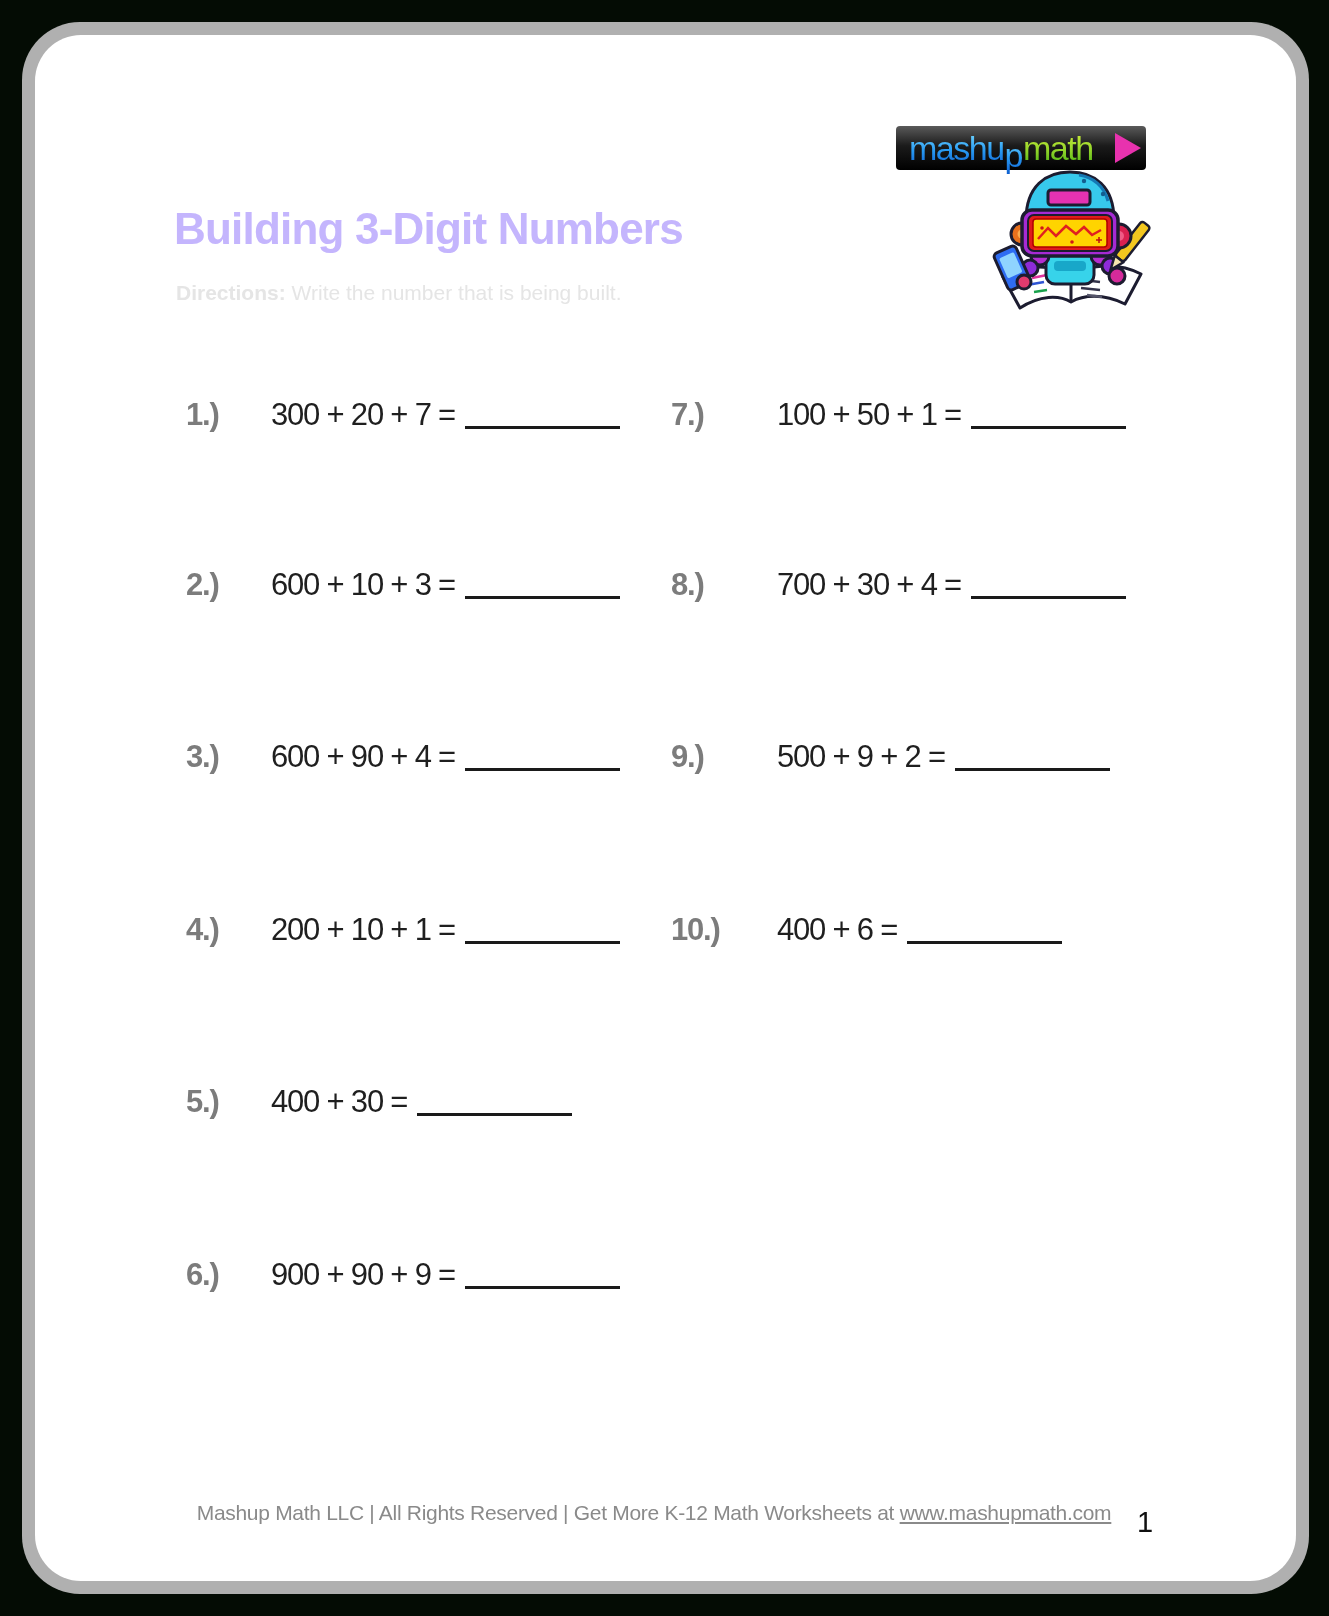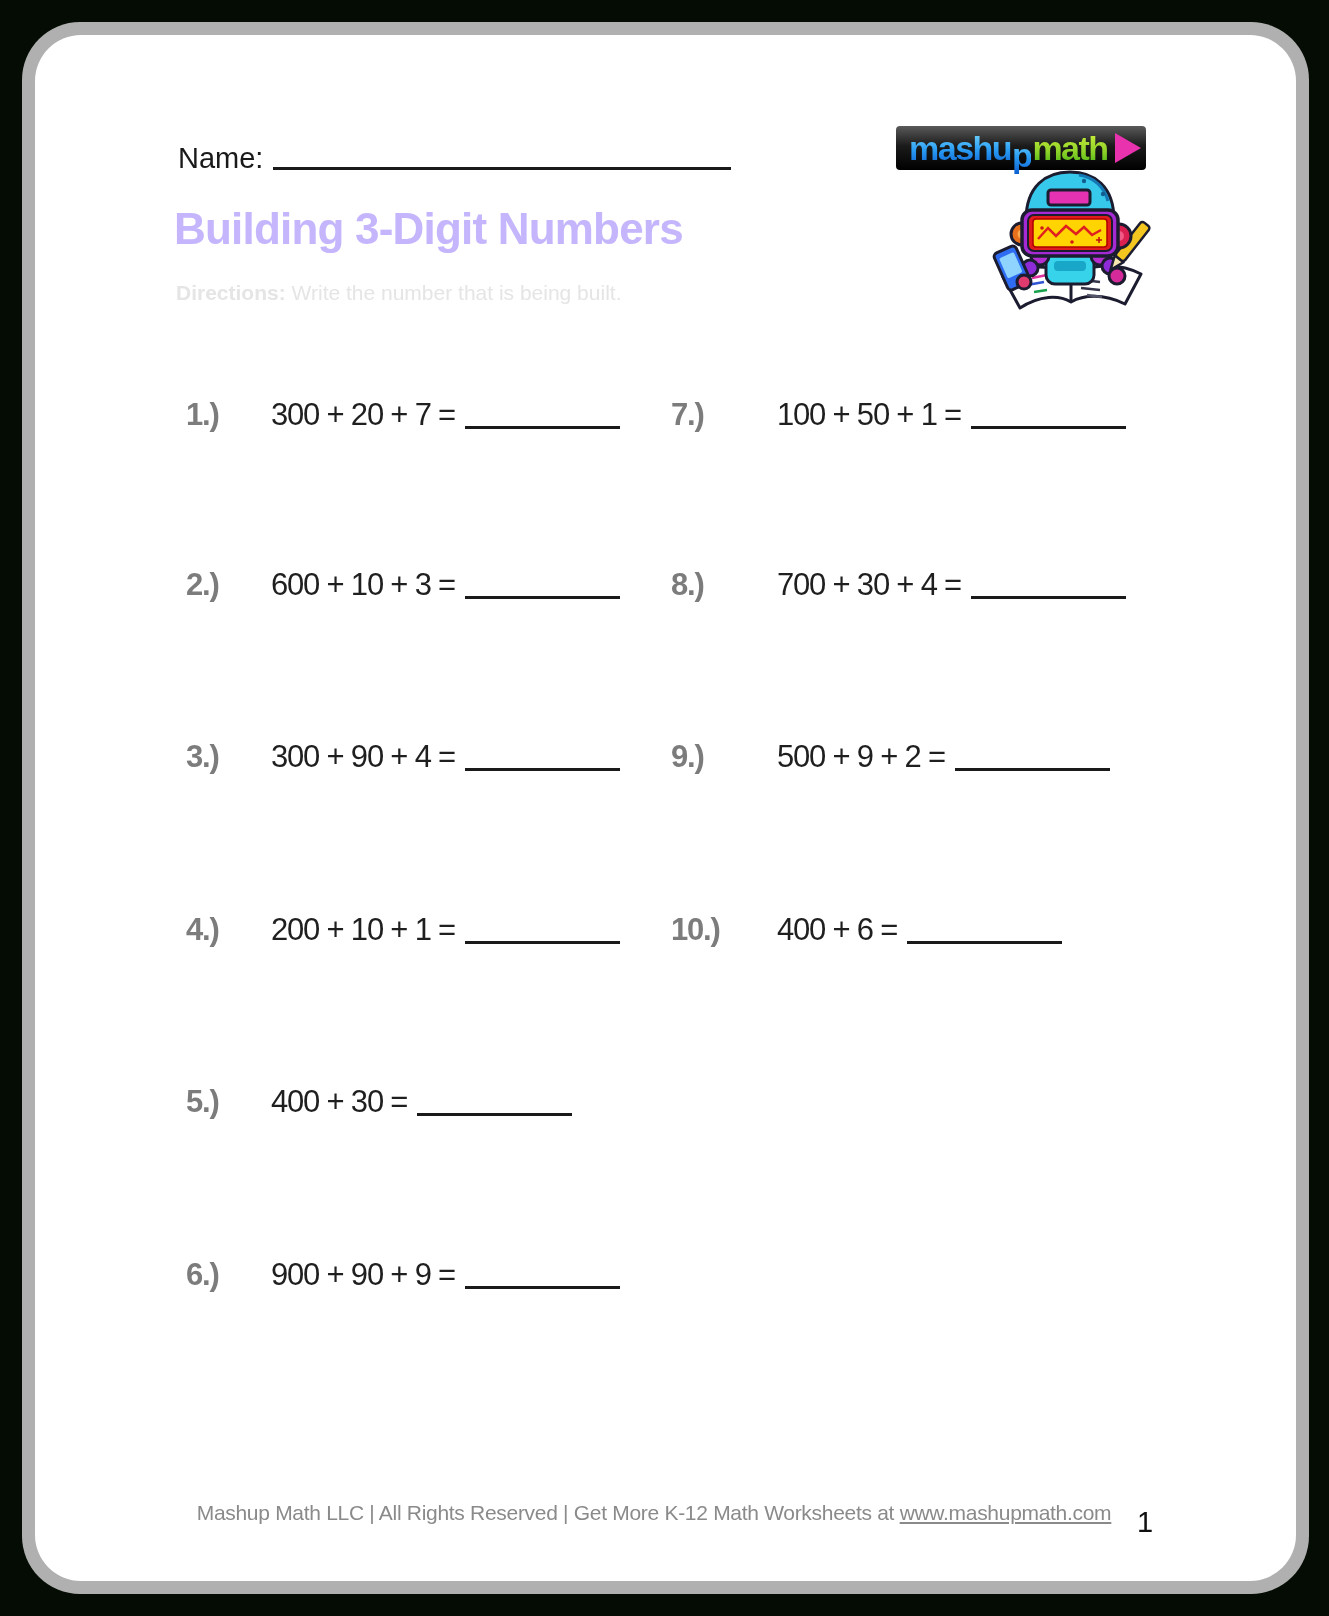--- a/index.html
+++ b/index.html
@@ -15,21 +15,21 @@
              position:relative;top:2px;margin-left:10px;}
   .title{position:absolute;left:174px;top:204px;font-size:44px;font-weight:bold;color:#c4b5fd;
          letter-spacing:-0.8px;white-space:nowrap;}
   .directions{position:absolute;left:176px;top:281px;font-size:21px;color:#e5e5e5;white-space:nowrap;}
   .directions b{font-weight:bold;}
 
   
   .logo-banner{position:absolute;left:896px;top:126px;width:250px;height:44px;border-radius:4px;
                background:linear-gradient(180deg,#5a5a5a 0%,#1b1b1b 45%,#000000 100%);
                display:flex;align-items:center;padding-left:13px;box-sizing:border-box;}
-  .logo-text{font-size:34px;font-weight:700;letter-spacing:-1.5px;line-height:1;white-space:nowrap;}
+  .logo-text{font-size:34px;font-weight:400;letter-spacing:-1.5px;line-height:1;white-space:nowrap;}
   .grad-blue{background:linear-gradient(180deg,#75d7fc 8%,#2a9df4 55%,#0d5fd0 100%);
              -webkit-background-clip:text;background-clip:text;color:transparent;}
   .grad-green{background:linear-gradient(180deg,#d9f23e 0%,#8cd228 60%,#43b012 100%);
               -webkit-background-clip:text;background-clip:text;color:transparent;}
   .logo-p{position:relative;top:7px;margin:0 1px;}
   .play-tri{position:absolute;right:5px;top:7px;width:0;height:0;
             border-top:15px solid transparent;border-bottom:15px solid transparent;
             border-left:26px solid #e832ae;}
 
   .robot{position:absolute;left:982px;top:164px;}
@@ -53,23 +53,20 @@
 </head>
 <body>
 
 <div class="stage">
   <div class="frame">
     <div class="page"></div>
   </div>
 
   <div class="content">
 
-    <div class="name-row">
-      <span>Name:</span><span class="name-line"></span>
-    </div>
 
     <div class="logo-banner">
       <span class="logo-text"><span class="grad-blue">mashu</span><span class="grad-blue logo-p">p</span><span class="grad-green">math</span></span>
       <span class="play-tri"></span>
     </div>
 
     <svg class="robot" width="178" height="152" viewBox="0 0 178 152">
 
       <path d="M89 112 C72 100 42 100 21 113 L38 144 C58 131 77 131 89 138 C101 131 121 129 143 140 L159 110 C137 98 105 100 89 112 Z" fill="#ffffff" stroke="#1c1c30" stroke-width="3" stroke-linejoin="round"></path>
       <path d="M89 112 L89 138" stroke="#1c1c30" stroke-width="3"></path>
@@ -131,21 +128,21 @@
       <span class="pexpr">300 + 20 + 7 =</span>
       <span class="pblank"></span>
     </div>
     <div class="problem pleft" style="top:567px">
       <span class="pnum">2.)</span>
       <span class="pexpr">600 + 10 + 3 =</span>
       <span class="pblank"></span>
     </div>
     <div class="problem pleft" style="top:739px">
       <span class="pnum">3.)</span>
-      <span class="pexpr">300 + 90 + 4 =</span>
+      <span class="pexpr">600 + 90 + 4 =</span>
       <span class="pblank"></span>
     </div>
     <div class="problem pleft" style="top:912px">
       <span class="pnum">4.)</span>
       <span class="pexpr">200 + 10 + 1 =</span>
       <span class="pblank"></span>
     </div>
     <div class="problem pleft" style="top:1084px">
       <span class="pnum">5.)</span>
       <span class="pexpr">400 + 30 =</span>

